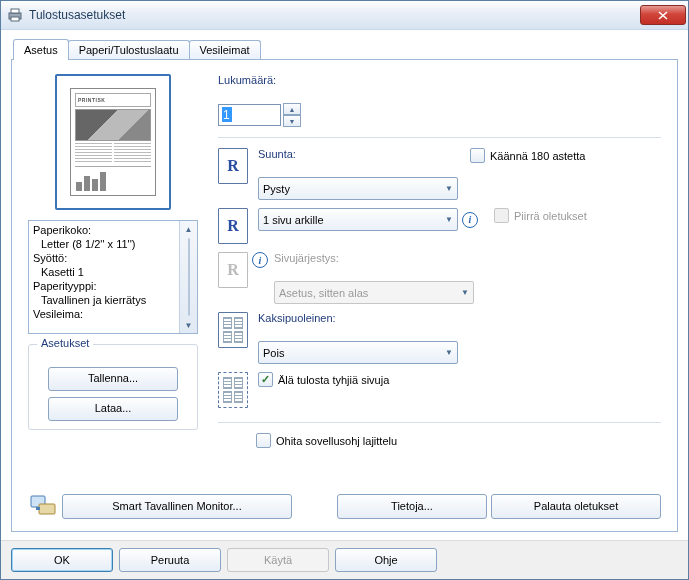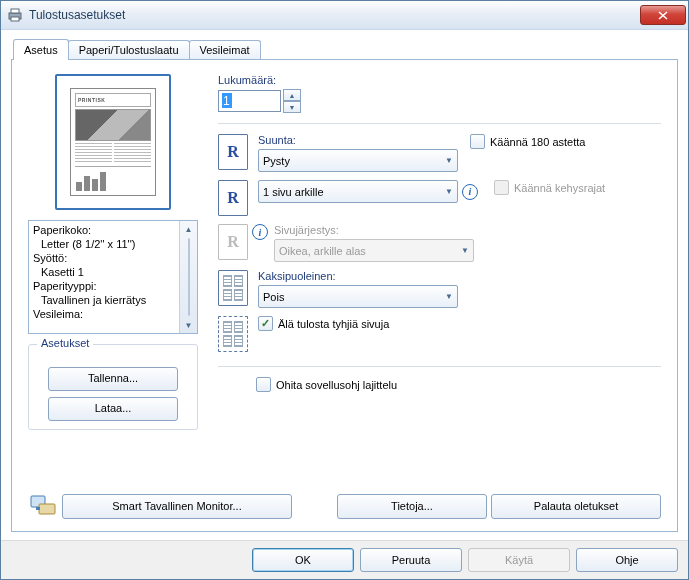--- a/index.html
+++ b/index.html
@@ -38,34 +38,34 @@
   .numbox input{width:54px;height:18px;border:1px solid #7a93b2;padding:1px 3px;font:inherit;color:#000;background:#fff;}
   .numbox input::selection{background:#3399ff;color:#fff;}
   .spin{display:flex;flex-direction:column;margin-left:2px;}
   .spin div{width:16px;height:10px;border:1px solid #8aa4c2;background:linear-gradient(#fbfcfe,#e5edf6);font-size:7px;display:flex;align-items:center;justify-content:center;color:#4a6a8f;}
   .hr{border:none;border-top:1px solid #d7dee8;margin:6px 0 10px 0;}
   .opt-icon{width:28px;height:34px;border:1px solid #5a76a3;background:#fff;display:flex;align-items:center;justify-content:center;margin-right:10px;font-family:Georgia,serif;font-weight:bold;font-size:16px;color:#2a4fa0;border-radius:1px;}
   .opt-icon.dashed{border-style:dashed;}
   .opt-icon.disabled{color:#bcbcbc;border-color:#bcbcbc;}
   .opt-icon .mini{display:grid;grid-template-columns:1fr 1fr;gap:2px;width:20px;height:26px;}
   .opt-icon .mini div{background:repeating-linear-gradient(#9ab 0 1px,#fff 1px 3px);border:1px solid #9ab;}
-  .formcol{display:flex;flex-direction:column;gap:3px;}
+  .formcol{display:flex;flex-direction:column;gap:17px;}
   .select{width:190px;height:21px;border:1px solid #8aa4c2;border-radius:2px;background:linear-gradient(#fdfefe,#e9f0f8);display:flex;align-items:center;padding:0 4px;justify-content:space-between;cursor:default;}
   .select.disabled{color:#9a9a9a;border-color:#c6c6c6;background:#f4f4f4;}
   .select .dd{font-size:8px;color:#4a6a8f;}
   .info-ic{width:14px;height:14px;border-radius:50%;border:1px solid #2668b5;color:#2668b5;font-weight:bold;font-size:10px;display:inline-flex;align-items:center;justify-content:center;margin:0 4px;font-style:italic;font-family:Georgia,serif;}
   .chk{width:13px;height:13px;border:1px solid #8aa4c2;border-radius:2px;background:linear-gradient(#fdfefe,#e7eef7);display:inline-flex;align-items:center;justify-content:center;margin-right:5px;vertical-align:middle;}
   .chk.checked::after{content:"✓";font-size:11px;color:#2f7d32;font-weight:bold;line-height:1;}
   .chk.disabled{border-color:#c6c6c6;background:#f0f0f0;}
   .optline{display:flex;align-items:flex-start;margin-bottom:8px;}
   .optline .right{display:flex;align-items:center;margin-left:12px;flex:1;}
   .bottombar{display:flex;align-items:center;margin-top:6px;padding-top:8px;}
   .bigicon{width:30px;height:30px;margin-right:4px;display:flex;align-items:center;justify-content:center;}
   .wbtn{height:23px;border:1px solid #8aa4c2;border-radius:3px;background:linear-gradient(#fdfefe,#e7eef7);padding:0 14px;display:inline-flex;align-items:center;justify-content:center;cursor:default;}
-  .dlgbtns{height:38px;background:#f0f0f0;border-top:1px solid #dcdcdc;display:flex;align-items:center;justify-content:flex-end;padding:0 10px;gap:6px;}
+  .dlgbtns{height:38px;background:#f0f0f0;border-top:1px solid #dcdcdc;display:flex;align-items:center;justify-content:flex-start;padding:0 10px;gap:6px;}
   .dlgbtns .wbtn{min-width:72px;height:22px;}
   .wbtn.default{border:1px solid #3c7fb1;box-shadow:0 0 0 1px #a3d3f5 inset;}
   .wbtn.disabled{color:#9a9a9a;border-color:#c7c7c7;background:#f3f3f3;}
   .chkrow{display:flex;align-items:center;}
   .chkrow.disabled{color:#9a9a9a;}
 </style>
 </head>
 <body>
 <div class="window">
   <div class="titlebar">
@@ -169,32 +169,32 @@
                 <div class="select">
                   <span>1 sivu arkille</span>
                     <span class="dd">▼</span>
                 </div>
                 <span class="info-ic">i</span>
               </div>
             </div>
             <div class="right">
               <div class="chkrow disabled">
                 <span class="chk disabled"></span>
-                <span>Käännä kehysrajat</span>
+                <span>Piirrä oletukset</span>
               </div>
             </div>
           </div>
 
           <div class="optline">
             <div class="opt-icon disabled">R</div>
             <span class="info-ic" style="margin-left:-6px;margin-right:6px">i</span>
             <div class="formcol">
               <span class="lbl disabled">Sivujärjestys:</span>
               <div class="select disabled">
-                <span>Oikea, arkille alas</span>
+                <span>Asetus, sitten alas</span>
                   <span class="dd">▼</span>
               </div>
             </div>
           </div>
 
           <div class="optline">
             <div class="opt-icon">
               <div class="mini">
                   <div></div>
                   <div></div>

